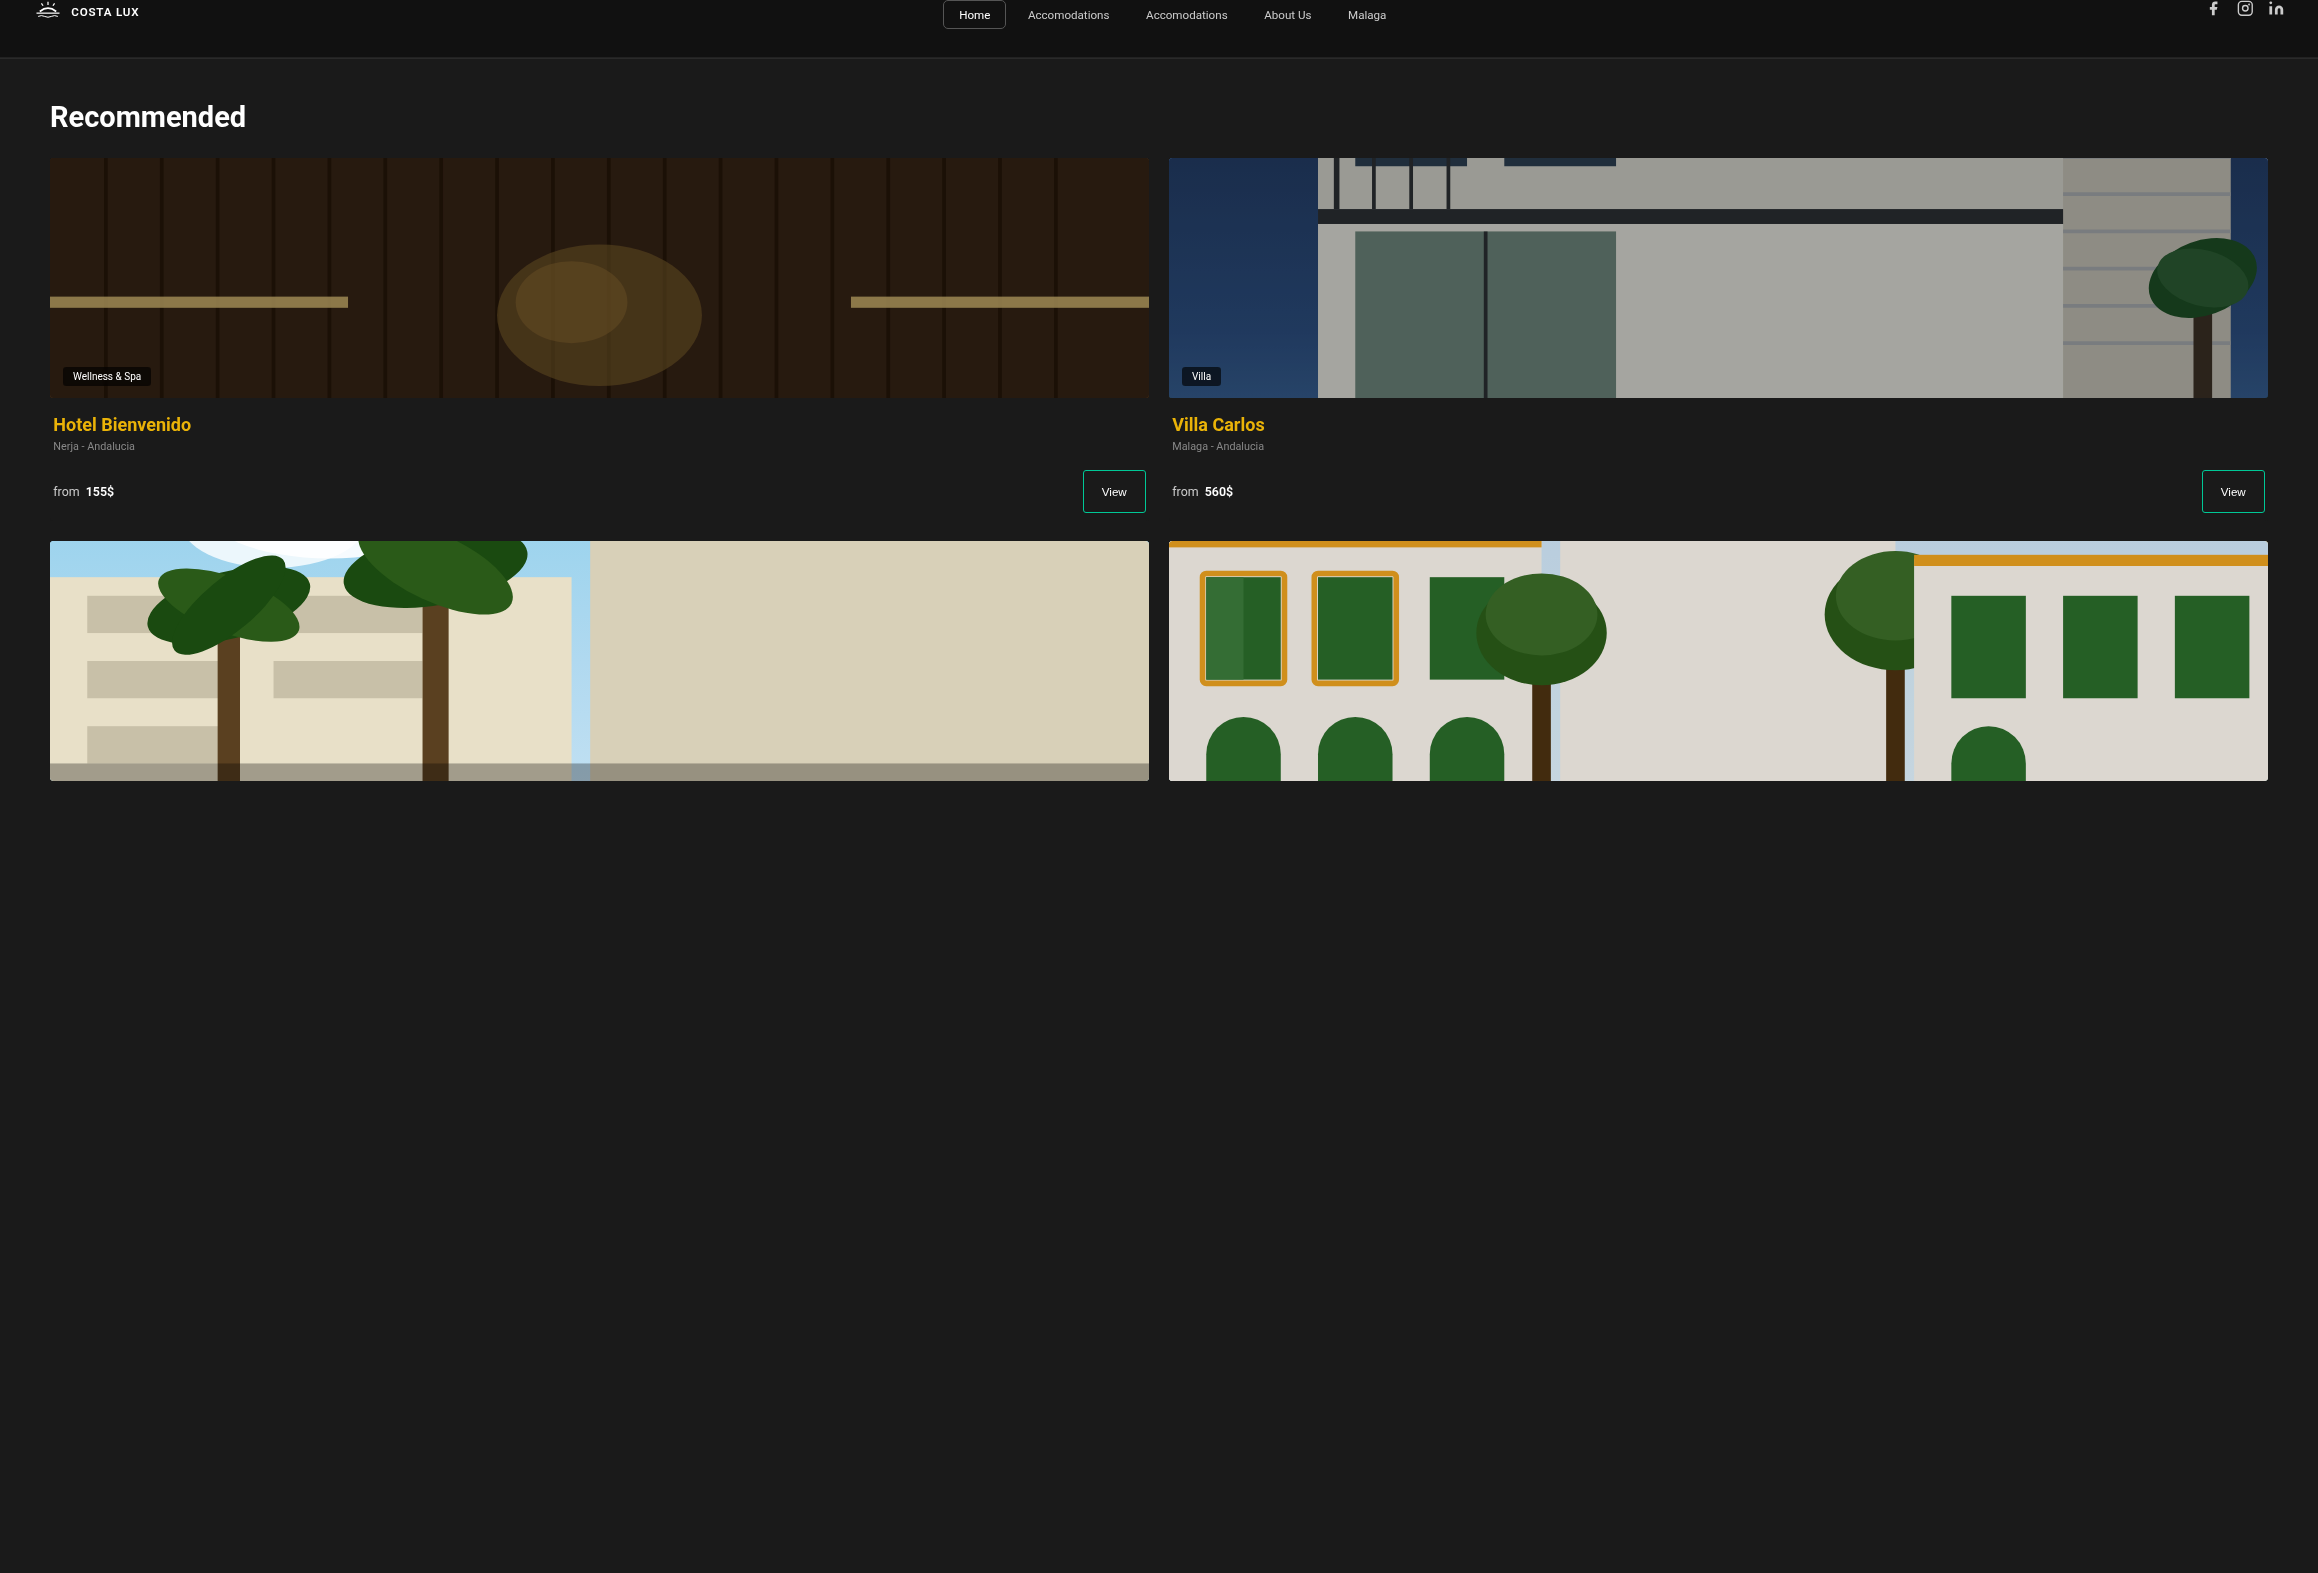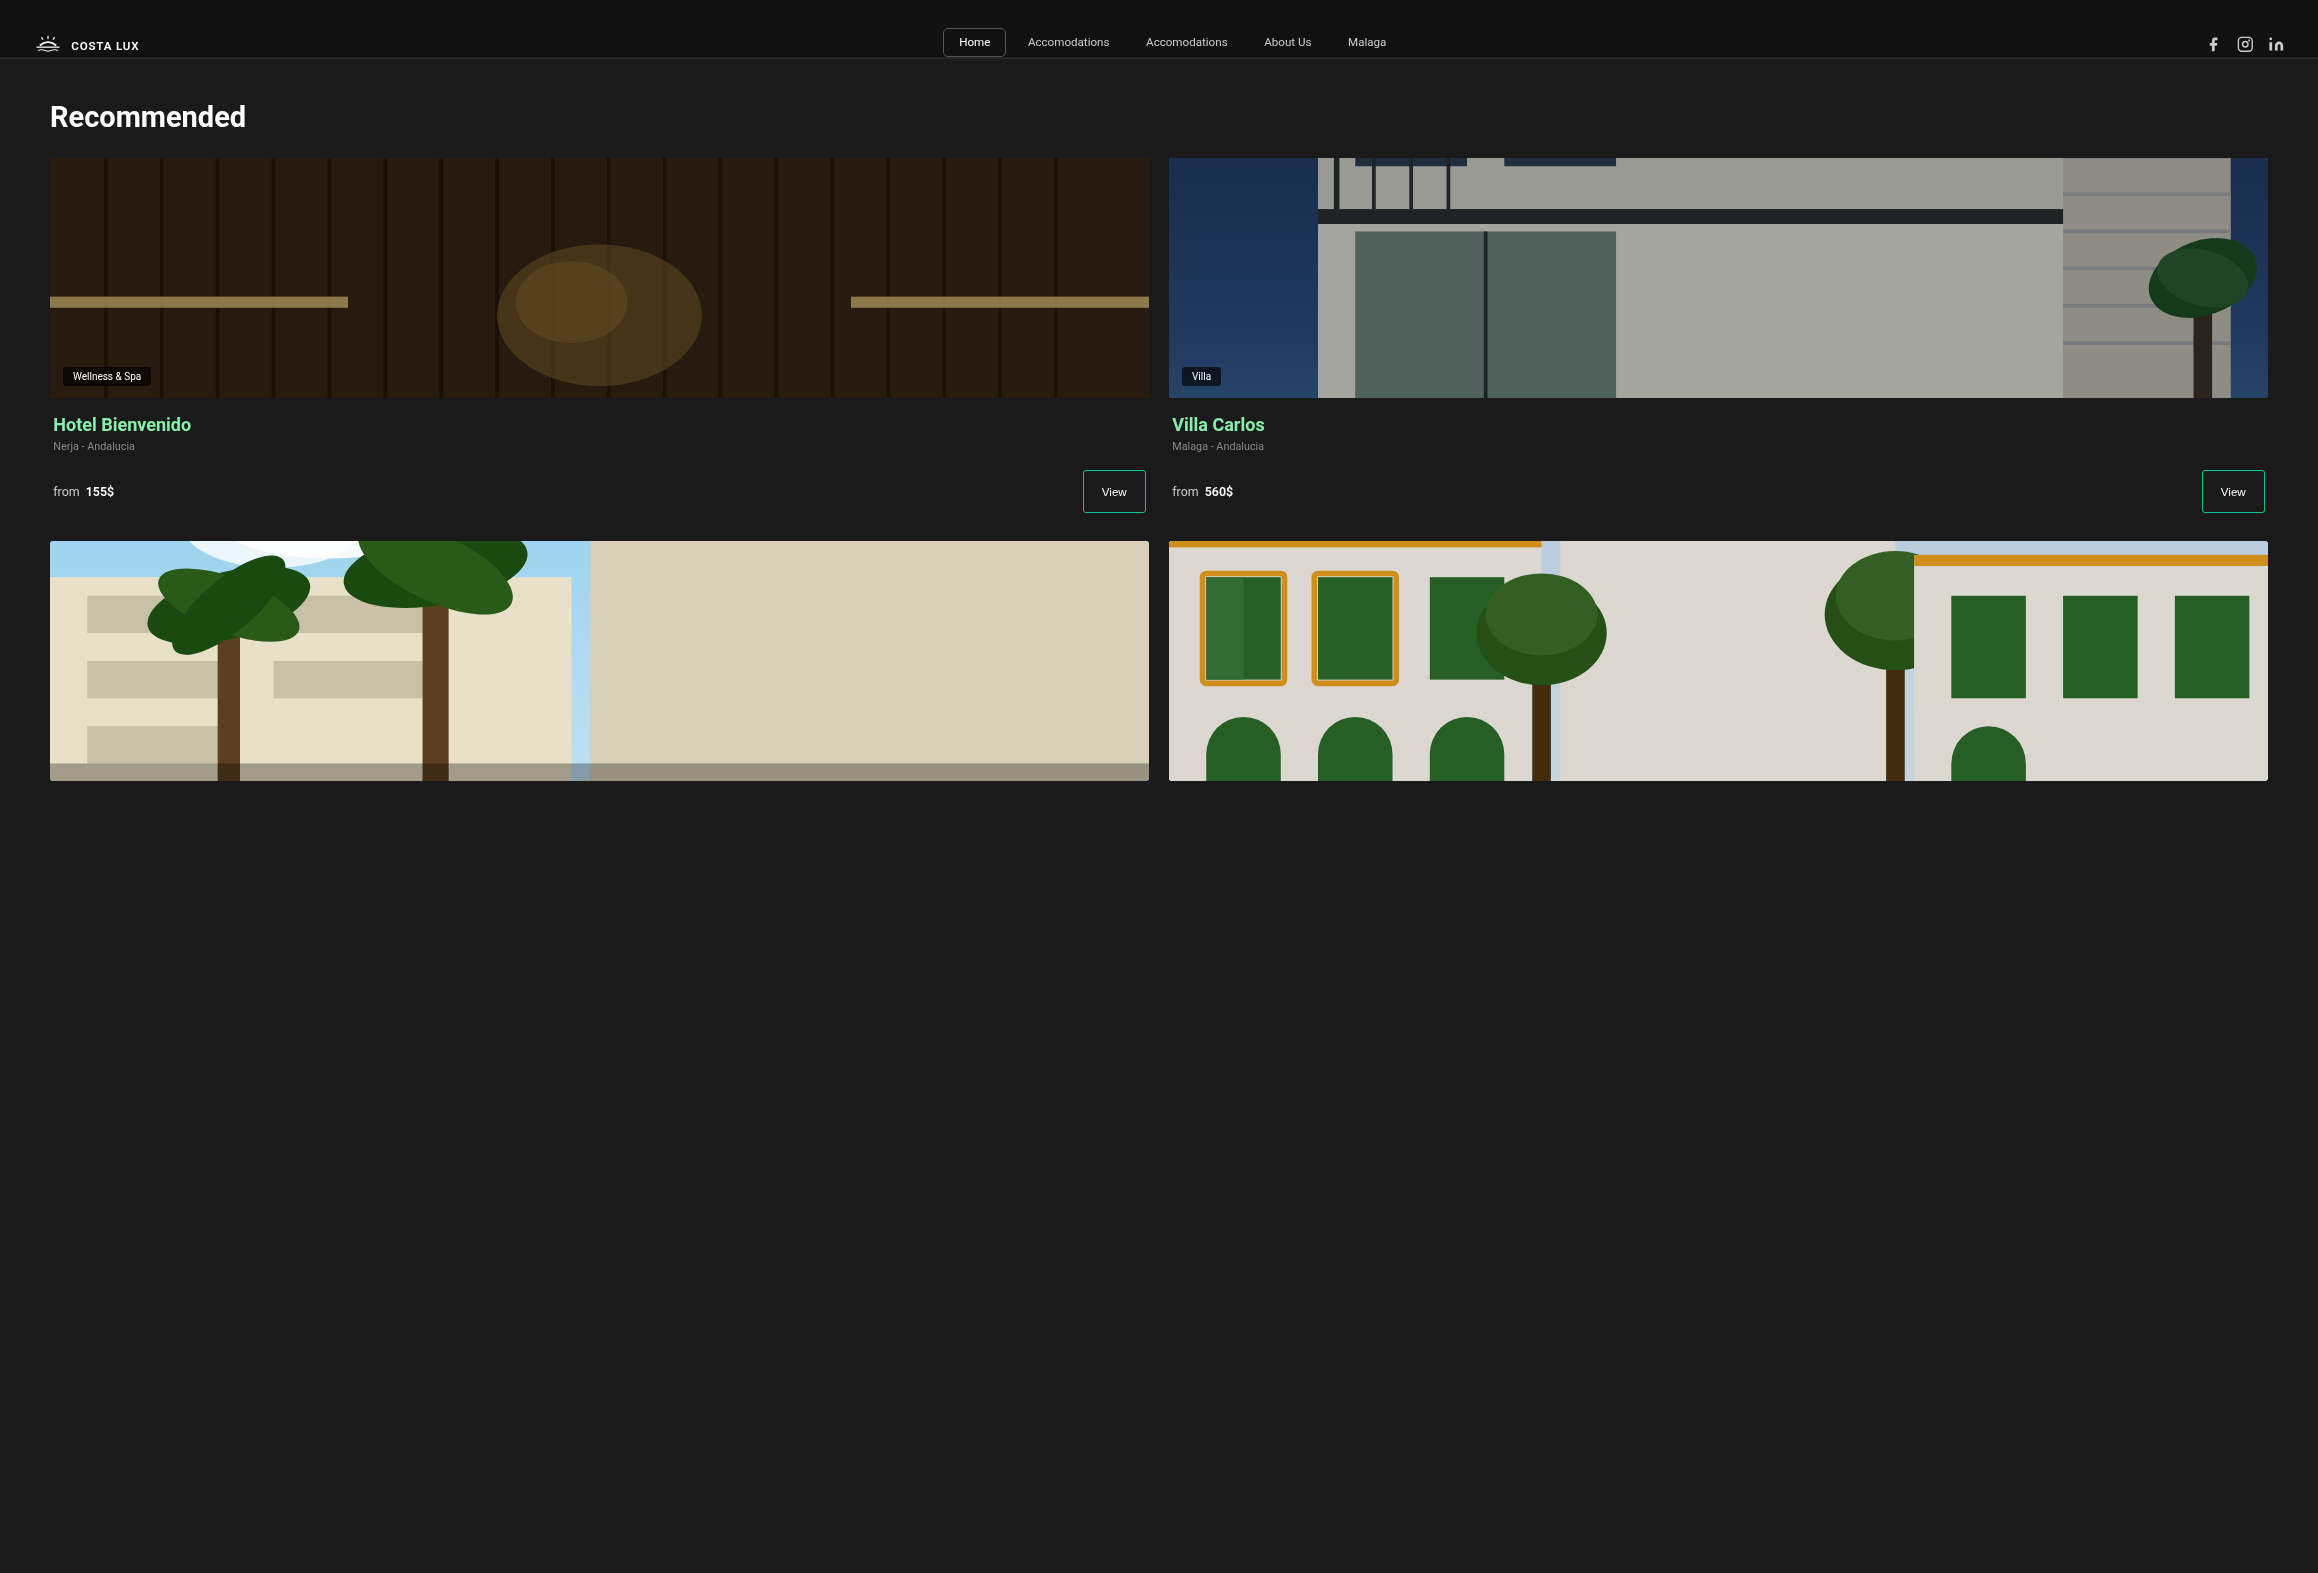--- a/index.html
+++ b/index.html
@@ -8,21 +8,21 @@
       background-color: #1a1a1a;
       font-family: -apple-system, BlinkMacSystemFont, 'Segoe UI', Roboto, sans-serif;
       color: #ffffff;
       min-height: 100vh;
     }
 
     
     .navbar {
       background-color: #111111;
       display: flex;
-      align-items: flex-end;
+      align-items: flex-start;
       justify-content: space-between;
       padding: 0 33px;
       height: 58px;
       border-bottom: 0.8px solid #222;
     }
 
     .navbar-logo {
       display: flex;
       align-items: center;
       gap: 8.3px;
@@ -206,21 +206,21 @@
       backdrop-filter: blur(1.7px);
     }
 
     .card-info {
       padding: 16.6px 3.3px 8.3px;
     }
 
     .card-title {
       font-size: 18px;
       font-weight: 700;
-      color: #86efac;
+      color: #eab308;
       margin-bottom: 5px;
     }
 
     .card-location {
       font-size: 10.8px;
       color: #888888;
       margin-bottom: 16.6px;
     }
 
     .card-footer {

